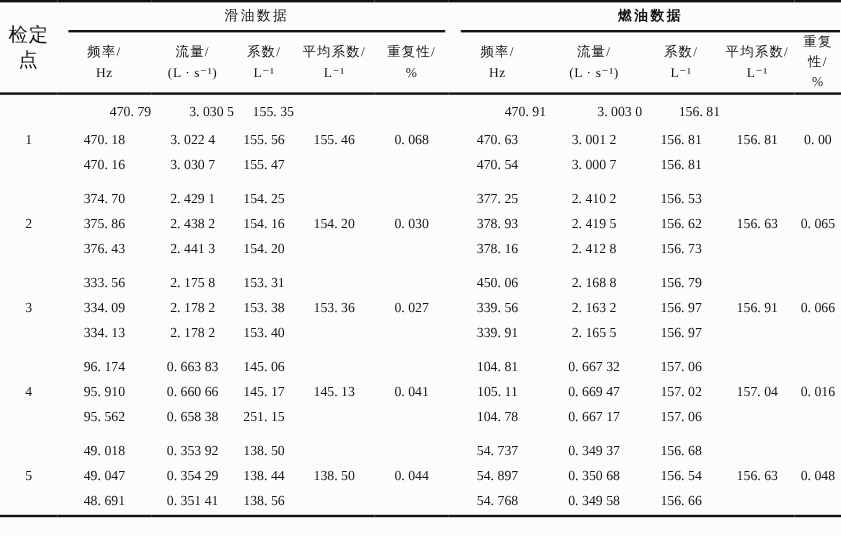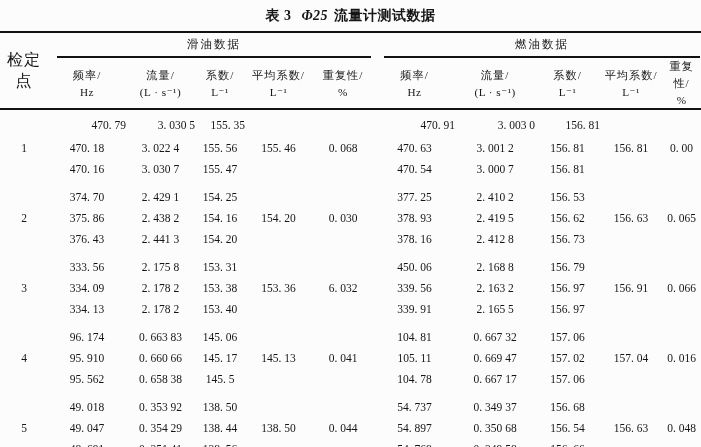--- a/index.html
+++ b/index.html
@@ -21,40 +21,37 @@
   
   tr.grp-row th{height:25px;}
   th.corner{
     font-size:16px;letter-spacing:1px;border-bottom:2px solid #111;
   }
   .grp-wrap{
     height:23px;display:flex;align-items:center;justify-content:center;
     border-bottom:2px solid #111;font-size:11.5px;letter-spacing:2px;
   }
   .grp-wrap.left{margin:0 3px 0 9px;}
-  .grp-wrap.right{margin:0 1px 0 10px;}
+  .grp-wrap.right{margin:0 1px 0 10px;font-weight:bold;}
   tr.sub-row th{height:40px;border-bottom:2px solid #111;font-size:11.2px;}
   .h1{line-height:17px;letter-spacing:1px;}
   .h2{line-height:16px;letter-spacing:.5px;}
   
   tbody td{
     height:21px;text-align:center;font-size:11.5px;white-space:nowrap;
     line-height:21px;
   }
   tbody tr:first-child td{height:25px;padding-top:3px;text-align:right;}
   tr.gap td{height:7px;line-height:7px;}
 </style>
 </head>
 <body>
 
 <div class="page">
 
-  <div class="caption">
-    <span>表 3</span><span class="model">Φ25</span><span>流量计测试数据</span>
-  </div>
 
   <table class="flow">
     <colgroup>
       <col style="width:48px">
         <col style="width:78px">
         <col style="width:69px">
         <col style="width:50px">
         <col style="width:67px">
         <col style="width:62px">
         <col style="width:81px">
@@ -217,21 +214,21 @@
           <td>156. 79</td>
           <td></td>
           <td></td>
         </tr>
         <tr>
           <td>3</td>
           <td>334. 09</td>
           <td>2. 178 2</td>
           <td>153. 38</td>
           <td>153. 36</td>
-          <td>6. 032</td>
+          <td>0. 027</td>
           <td>339. 56</td>
           <td>2. 163 2</td>
           <td>156. 97</td>
           <td>156. 91</td>
           <td>0. 066</td>
         </tr>
         <tr>
           <td></td>
           <td>334. 13</td>
           <td>2. 178 2</td>
@@ -270,21 +267,21 @@
           <td>105. 11</td>
           <td>0. 669 47</td>
           <td>157. 02</td>
           <td>157. 04</td>
           <td>0. 016</td>
         </tr>
         <tr>
           <td></td>
           <td>95. 562</td>
           <td>0. 658 38</td>
-          <td>145. 5</td>
+          <td>251. 15</td>
           <td></td>
           <td></td>
           <td>104. 78</td>
           <td>0. 667 17</td>
           <td>157. 06</td>
           <td></td>
           <td></td>
         </tr>
         <tr class="gap">
           <td colspan="11"></td>

